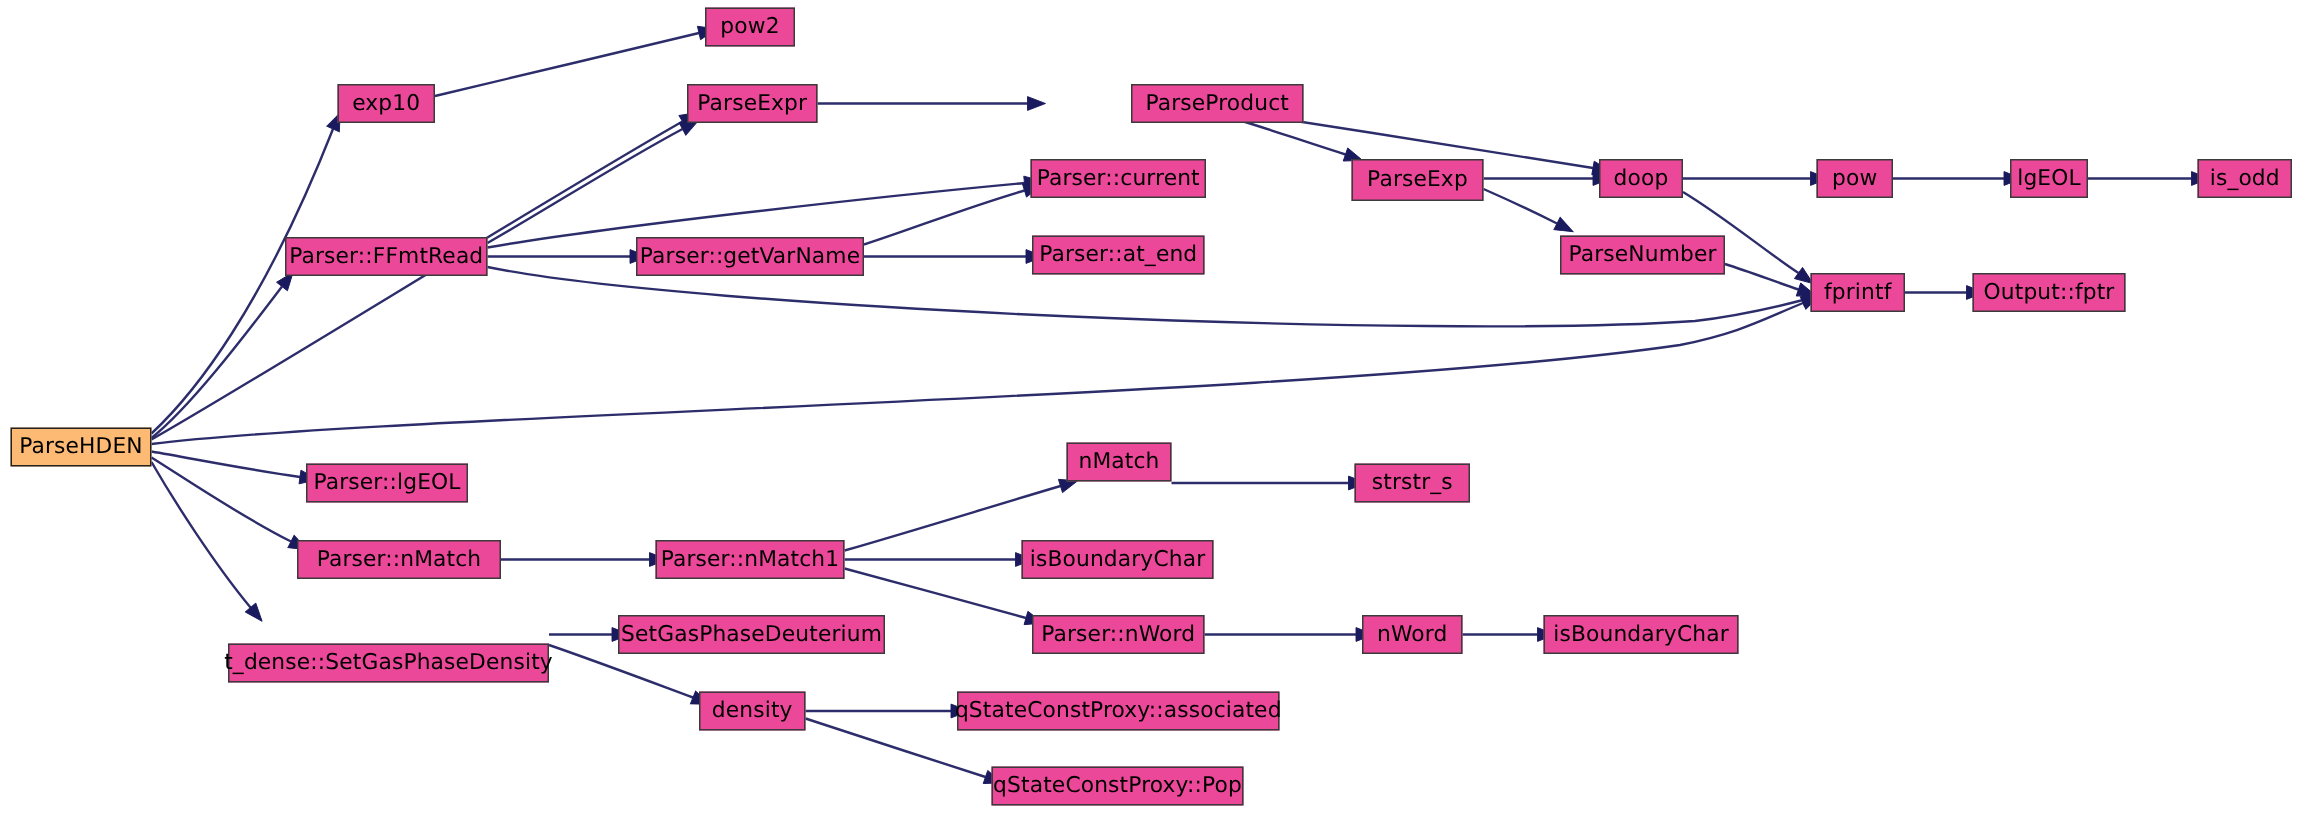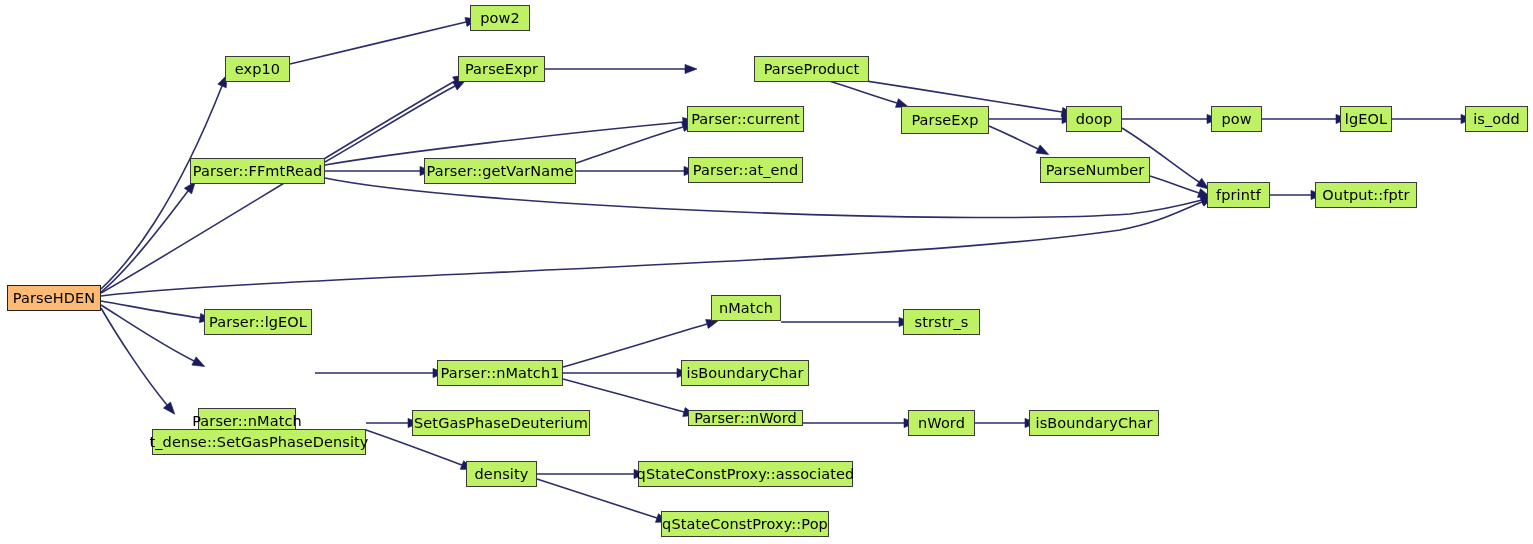--- a/index.html
+++ b/index.html
@@ -31,21 +31,21 @@
   }
   .edge-head {
     fill: #1a1a5e;
     stroke: #1a1a5e;
     stroke-width: 0.6px;
   }
   .node-box {
     position: absolute;
     box-sizing: border-box;
     border: 1.3px solid #3a3a3a;
-    background: #bef264;
+    background: #ec4899;
     color: #000000;
     display: flex;
     align-items: center;
     justify-content: center;
     font-size: 14.5px;
     line-height: 1;
     letter-spacing: 0.1px;
     white-space: nowrap;
     padding: 0 6px;
   }
@@ -188,36 +188,36 @@
       </div>
       <div class="node-box" style="left: 1207px; top: 182px; width: 63px; height: 26px;">
         <span class="node-label">fprintf</span>
       </div>
       <div class="node-box" style="left: 1315px; top: 182px; width: 102px; height: 26px;">
         <span class="node-label">Output::fptr</span>
       </div>
       <div class="node-box" style="left: 204px; top: 309px; width: 108px; height: 26px; justify-content: center;">
         <span class="node-label">Parser::lgEOL</span>
       </div>
-      <div class="node-box" style="left: 198px; top: 360px; width: 98px; height: 26px; margin-top: 48px;">
+      <div class="node-box" style="left: 198px; top: 360px; width: 136px; height: 26px;">
         <span class="node-label">Parser::nMatch</span>
       </div>
       <div class="node-box" style="left: 437px; top: 360px; width: 126px; height: 26px;">
         <span class="node-label">Parser::nMatch1</span>
       </div>
       <div class="node-box" style="left: 711px; top: 295px; width: 70px; height: 26px;">
         <span class="node-label">nMatch</span>
       </div>
       <div class="node-box" style="left: 903px; top: 309px; width: 77px; height: 26px;">
         <span class="node-label">strstr_s</span>
       </div>
       <div class="node-box" style="left: 681px; top: 360px; width: 128px; height: 26px;">
         <span class="node-label">isBoundaryChar</span>
       </div>
-      <div class="node-box" style="left: 688px; top: 410px; width: 115px; height: 16px;">
+      <div class="node-box" style="left: 688px; top: 410px; width: 115px; height: 26px;">
         <span class="node-label">Parser::nWord</span>
       </div>
       <div class="node-box" style="left: 908px; top: 410px; width: 67px; height: 26px;">
         <span class="node-label">nWord</span>
       </div>
       <div class="node-box" style="left: 1029px; top: 410px; width: 130px; height: 26px;">
         <span class="node-label">isBoundaryChar</span>
       </div>
       <div class="node-box" style="left: 152px; top: 429px; width: 214px; height: 26px;">
         <span class="node-label">t_dense::SetGasPhaseDensity</span>

